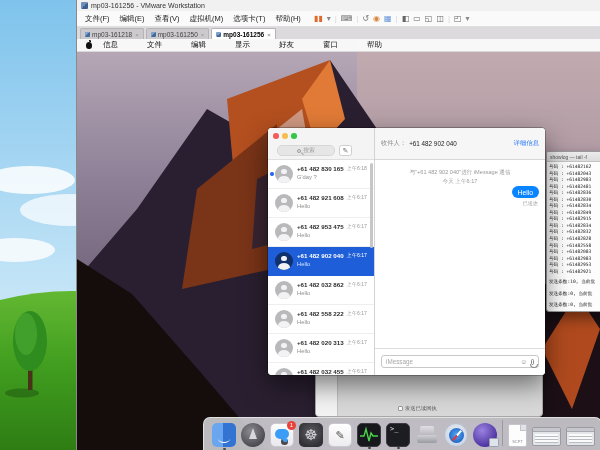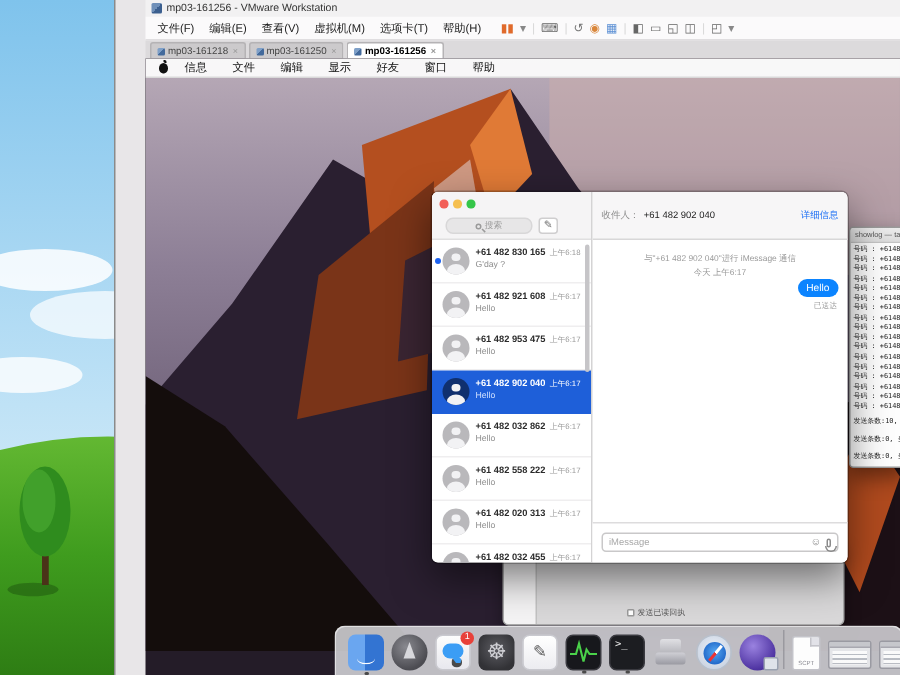--- a/index.html
+++ b/index.html
@@ -4,21 +4,21 @@
 <style>
   * { margin:0; padding:0; box-sizing:border-box; }
   html,body { width:600px; height:450px; overflow:hidden; }
   body { position:relative; font-family:"Liberation Sans","DejaVu Sans",sans-serif; background:#333; }
 
   
   .host-desktop { position:absolute; inset:0; z-index:0; }
 
   
   .vmware-window { position:absolute; left:76px; top:0; right:0; bottom:0; z-index:1;
-    display:flex; flex-direction:column; background:#e8e6e8; border-left:1px solid #8a8a8a;padding-left:20px; }
+    display:flex; flex-direction:column; background:#e8e6e8; border-left:1px solid #8a8a8a; }
   .vm-titlebar { height:11px; background:#f2f1f2; display:flex; align-items:center; gap:3px;
     padding:0 4px; font-size:7px; color:#333; flex:0 0 auto; }
   .vm-logo { width:7px; height:7px; border-radius:1px;
     background:linear-gradient(135deg,#6f8fb8 0 50%,#3c5f8f 50% 100%); flex:0 0 auto; }
   .vm-menubar { height:16px; background:#fbfafb; border-bottom:1px solid #e0dee0;
     display:flex; align-items:center; padding:0 3px; font-size:7.5px; color:#222; flex:0 0 auto; }
   .vm-menu-item { padding:2px 5px; cursor:default; }
   .vm-toolbar { display:flex; align-items:center; gap:4px; margin-left:8px; font-size:8px; }
   .vm-tool { display:inline-block; line-height:8px; }
   .vm-tabbar { height:12px; background:#dcdadc; display:flex; align-items:flex-end; padding:0 0 0 3px; gap:2px; flex:0 0 auto; }
@@ -278,21 +278,21 @@
       <polygon points="225,60 253,21 268,80 240,110" fill="#e07a36"></polygon>
       <polygon points="180,140 220,120 215,200 175,210" fill="#3a2532"></polygon>
       <polygon points="200,90 225,70 232,110 205,130" fill="#e8e2e6" opacity="0.5"></polygon>
       <polygon points="0,411 0,220 55,255 125,335 190,411" fill="#140d0c"></polygon>
       <polygon points="430,411 455,250 523,225 523,411" fill="#1c1016"></polygon>
       <polygon points="465,310 500,255 523,290 495,370" fill="#b04a1e"></polygon>
     </svg>
 
     <div class="mac-menubar">
       <span class="apple-icon"></span>
-      <span style="display:flex;gap:17px;font-family:Liberation Mono, monospace;">
+      <span style="display:flex;gap:29px;font-family:Liberation Mono, monospace;">
 
       <span>信息</span>
           <span>文件</span>
           <span>编辑</span>
           <span>显示</span>
           <span>好友</span>
           <span>窗口</span>
           <span>帮助</span>
         </span>
     </div>

